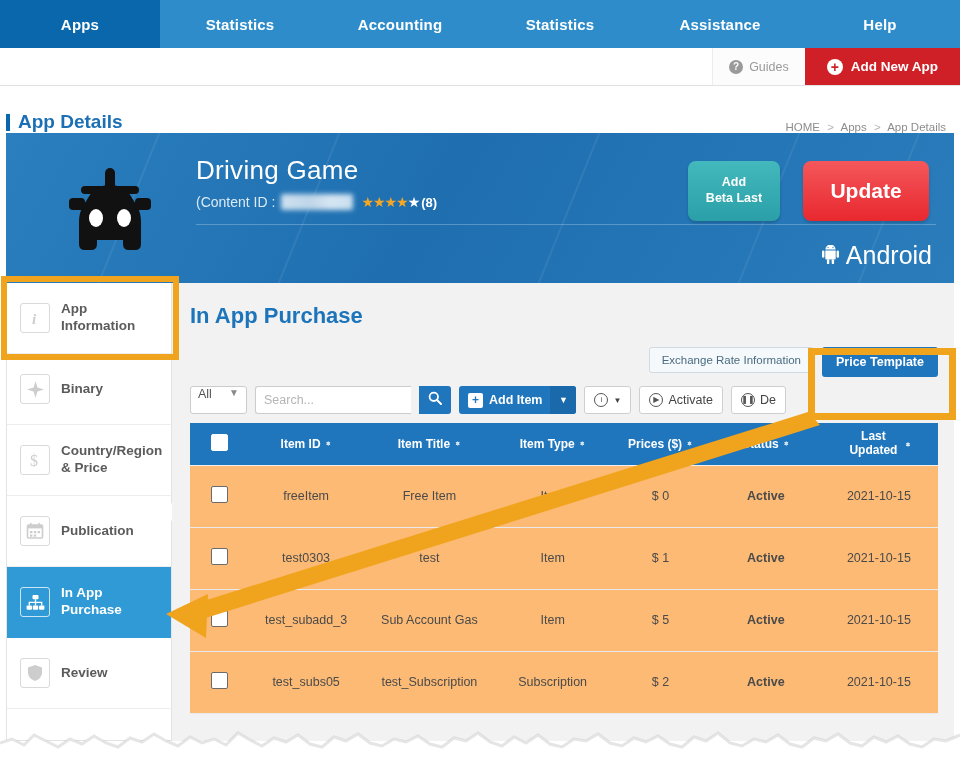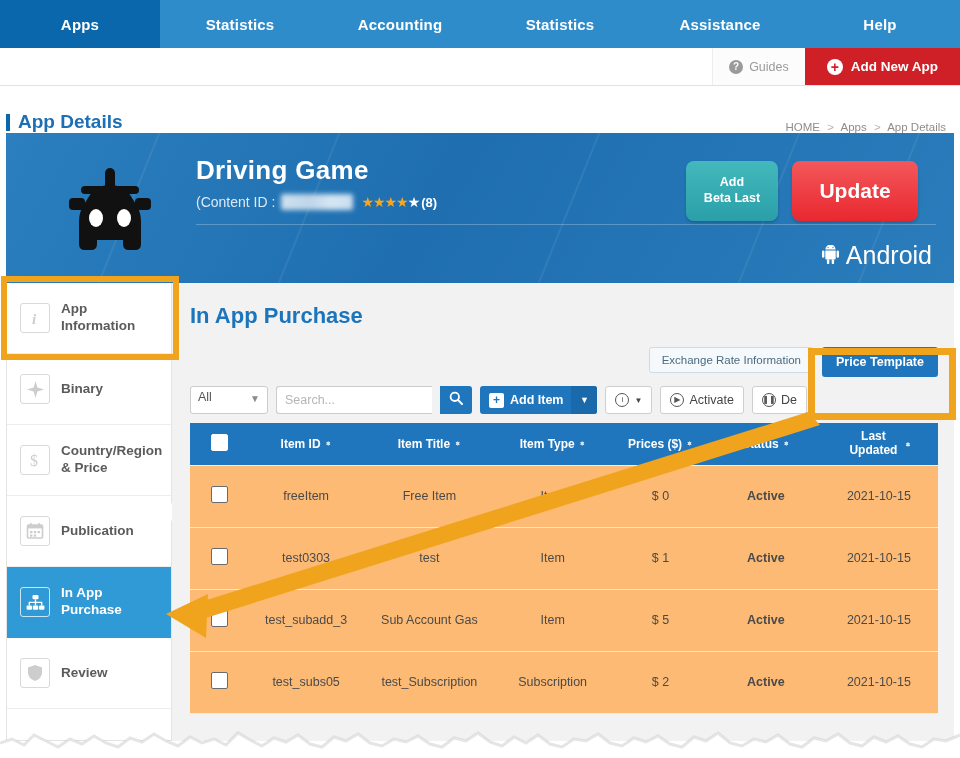--- a/index.html
+++ b/index.html
@@ -68,37 +68,37 @@
     background: linear-gradient(120deg, #2b7fbe 0%, #1f6fb0 45%, #2a7cbb 100%);
     overflow: hidden;
   }
   .banner .streak {
     position: absolute; top:-40px; width: 2px; height: 240px;
     background: rgba(255,255,255,.07); transform: rotate(22deg);
   }
   .banner-inner { position: relative; display: flex; height: 100%; padding: 14px 18px 10px 24px; }
   .caricon { width: 160px; display:flex; align-items:center; justify-content:center; }
   .bannerbody { flex: 1; padding-left: 6px; position: relative; }
-  .appname { font-size: 26px; color: #fff; font-weight: bold; letter-spacing:.3px; margin-top:8px;}
+  .appname { font-size: 26px; color: #fff; font-weight: normal; letter-spacing:.3px; margin-top:8px;}
   .cidline { display:flex; align-items:center; gap: 0px; margin-top: 8px; font-size: 14px; color:#dbeaf6;}
   .cid-blur {
     display:inline-block; width: 72px; height: 16px; margin: 0 6px;
     background: linear-gradient(90deg,#cfe1f0,#bfd6e8 40%,#d6e6f3 70%,#c8deee);
     filter: blur(2.5px); border-radius: 2px;
   }
   .stars { font-size: 14px; letter-spacing: -1px; margin-left: 2px; }
   .stars .on { color:#f5a623; }
   .stars .off { color:#ffffff; }
   .rate-count { color:#ffffff; font-size:13px; font-weight:bold; margin-left:2px;}
   .divider { height:1px; background: rgba(255,255,255,.25); margin: 14px 0 0 0; }
   .platform {
     display:flex; align-items:center; justify-content:flex-end; gap:7px;
     color:#fff; font-size:25px; margin-top: 16px; padding-right: 4px;
   }
-  .bannerbtns { position:absolute; right: 18px; top: 14px; display:flex; gap: 14px; }
+  .bannerbtns { position:absolute; right: 7px; top: 14px; display:flex; gap: 23px; }
   .btn-beta {
     width: 92px; height: 60px; border-radius: 8px;
     background: linear-gradient(#43b9bd,#2a9fa8);
     color:#fff; font-size:12.5px; font-weight:bold; line-height:1.25;
     display:flex; align-items:center; justify-content:center; text-align:center;
     cursor:pointer; user-select:none; box-shadow: 0 2px 3px rgba(0,0,0,.18);
   }
   .btn-update {
     width: 126px; height: 60px; border-radius: 8px;
     background: linear-gradient(#f4575b,#e8282f);
@@ -153,22 +153,22 @@
     display:flex;align-items:center; cursor:pointer;user-select:none; white-space:nowrap;
   }
   .btn-primary {
     height: 30px; padding: 0 14px; background:#1f76bd; border:none; border-radius:3px;
     color:#fff; font-size:12.5px; font-weight:bold;
     display:flex;align-items:center; cursor:pointer;user-select:none; white-space:nowrap;
   }
 
   .toolbar { display:flex; align-items:center; gap: 8px; margin-bottom: 9px; }
   .sel-all {
-    width: 78px; height: 28px; border:1px solid #ccc; border-radius:3px; background:#fff;
-    display:flex; align-items:flex-end; justify-content:space-between; padding: 9px 7px;
+    width: 57px; height: 28px; border:1px solid #ccc; border-radius:3px; background:#fff;
+    display:flex; align-items:flex-start; justify-content:space-between; padding: 0 7px;
     font-size: 12.5px; color:#555; cursor:pointer;user-select:none;
   }
   .sel-all .chev { color:#8a8a8a; font-size:10px; }
   .search-in {
     width: 156px; height: 28px; border:1px solid #ccc; border-right:none; border-radius:3px 0 0 3px;
     background:#fff; padding: 0 8px; font-size:12.5px; color:#333;
     font-family:"Liberation Sans",sans-serif;
   }
   .search-in::placeholder { color:#b5b5b5; }
   .search-go {

